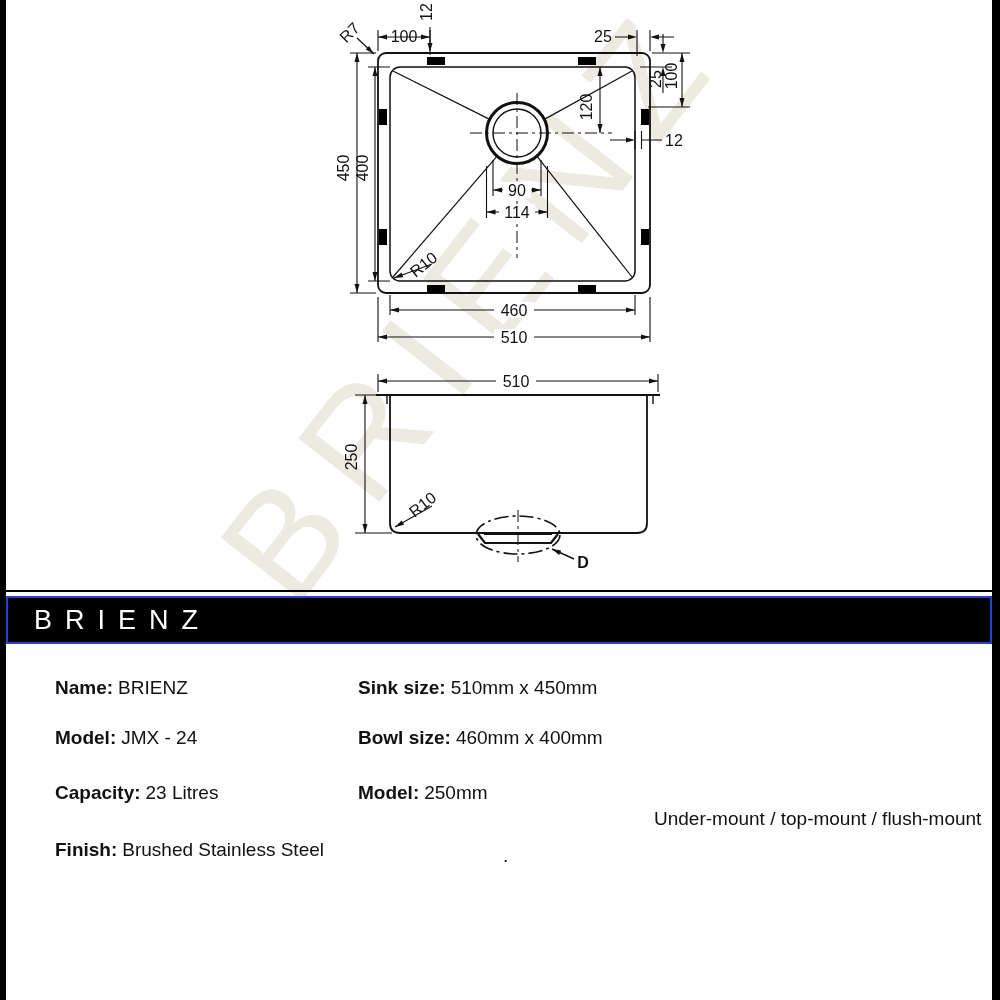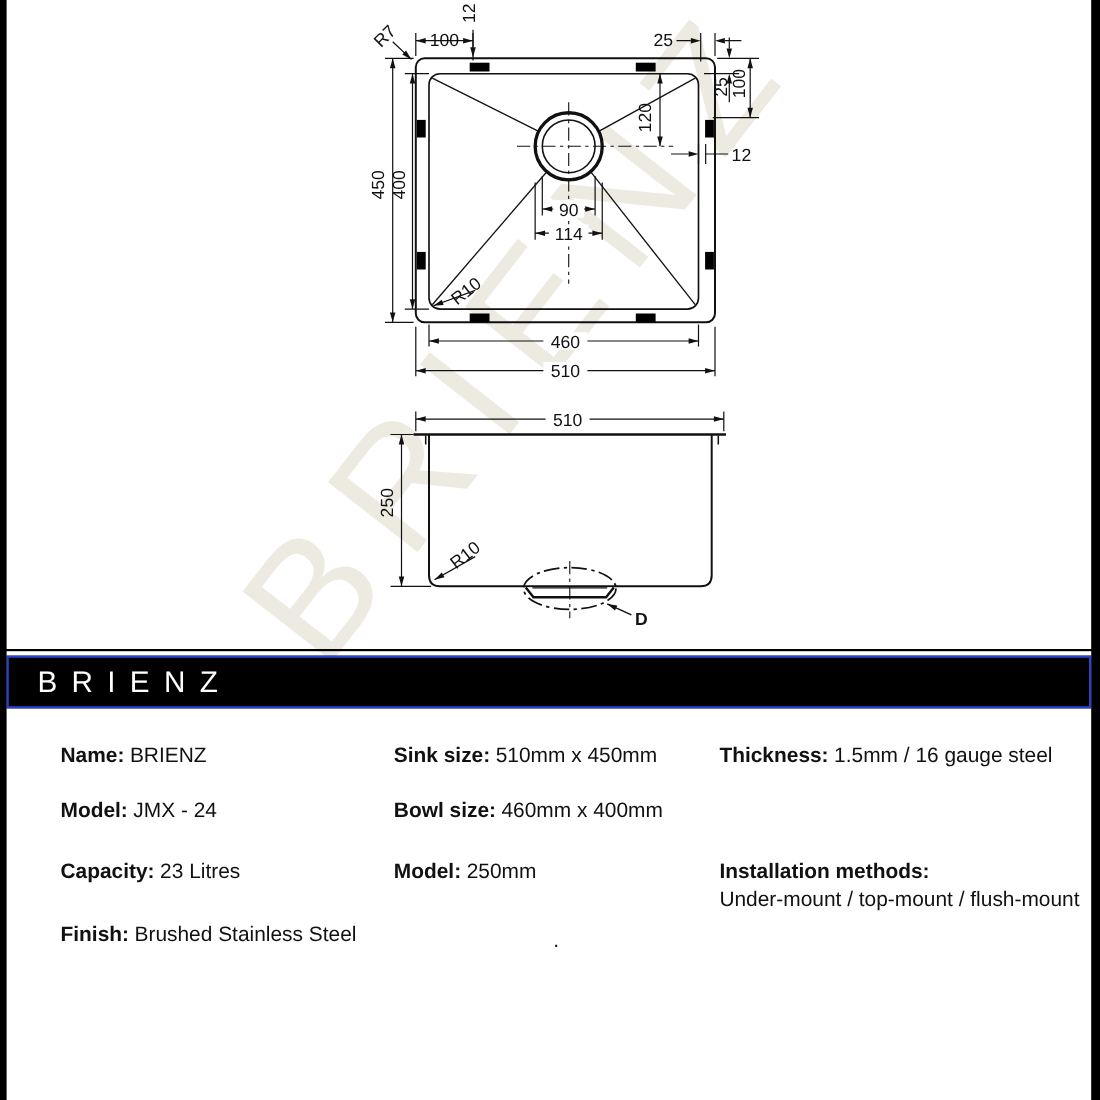--- a/index.html
+++ b/index.html
@@ -196,23 +196,17 @@
     <b>Sink size:</b><span>510mm x 450mm</span>
   </div>
   <div class="spec" style="left:358px;top:727px;">
     <b>Bowl size:</b><span>460mm x 400mm</span>
   </div>
   <div class="spec" style="left:358px;top:782px;">
     <b>Model:</b><span>250mm</span>
   </div>
   <div class="spec-plain" style="left:503px;top:845px;">.</div>
 
-  <div class="spec" style="left:654px;top:677px;">
-    <b>Thickness:</b><span>1.5mm / 16 gauge steel</span>
-  </div>
-  <div class="spec" style="left:654px;top:782px;">
-    <b>Installation methods:</b>
-  </div>
   <div class="spec-plain" style="left:654px;top:808px;">Under-mount / top-mount / flush-mount</div>
 
   <div class="edge left"></div>
   <div class="edge right"></div>
 </div>
 
 </body></html>

